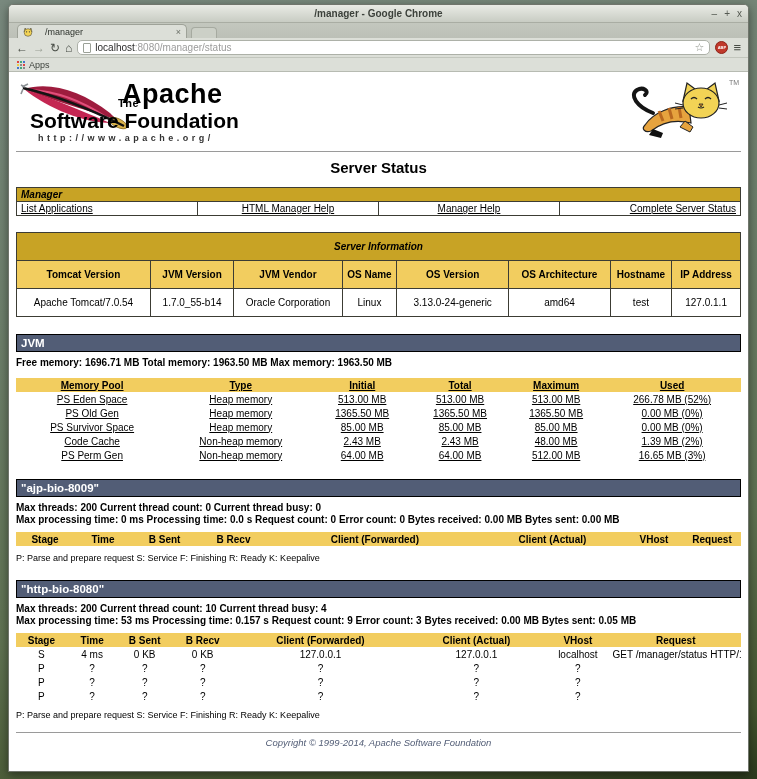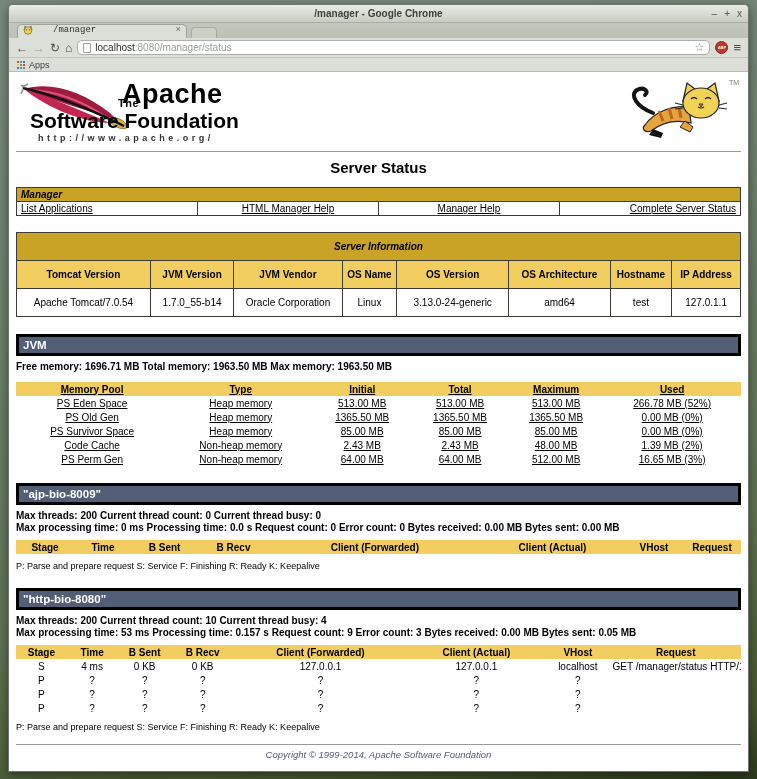--- a/index.html
+++ b/index.html
@@ -27,21 +27,21 @@
   .win-controls { position: absolute; right: 6px; top: 0; height: 100%; display: flex; align-items: center; gap: 7px; }
   .win-controls span { font-size: 10px; color: #555a52; cursor: default; line-height: 10px; }
 
   .tabstrip {
     height: 15px; flex: 0 0 15px; background: linear-gradient(180deg,#c3c7be,#bcc0b7);
     display: flex; align-items: flex-end; padding-left: 8px; position: relative;
   }
   .tab {
     width: 170px; height: 14px; background: #dcdfd8;
     border: 1px solid #9ea298; border-bottom: none; border-radius: 5px 5px 0 0;
-    display: flex; gap: 20px; padding: 0 5px; font-size: 9px; color: #2e332d; font-family: Liberation Mono, monospace;
+    display: flex; align-items: center; gap: 12px; padding: 0 5px; font-size: 9px; color: #2e332d;
   }
   .tab .tab-label { flex: 1; overflow: hidden; white-space: nowrap; }
   .tab .tab-close { color: #6b7067; font-size: 9px; }
   .tab-stub {
     width: 26px; height: 11px; margin-left: 4px;
     background: #ccd0c7; border: 1px solid #a6aaa0; border-bottom: none; border-radius: 4px 4px 0 0;
   }
   .favicon { width: 10px; height: 10px; flex: 0 0 10px; }
 
   .toolbar {
@@ -101,21 +101,21 @@
     background: #f2cd5f; font-weight: bold; font-size: 10px; text-align: center; padding: 1px 2px;
   }
   .srv-table td, .srv-table th { font-size: 10px; text-align: center; height: 14px; padding: 8px 2px;
     overflow: hidden; white-space: nowrap; }
   .srv-table .c1{width:18.5%}.srv-table .c2{width:11.5%}.srv-table .c3{width:15%}
   .srv-table .c4{width:7.5%}.srv-table .c5{width:15.5%}.srv-table .c6{width:14%}
   .srv-table .c7{width:8.5%}.srv-table .c8{width:9.5%}
 
   .slate-bar {
     background: #525d76; color: #fff; font-weight: bold; font-size: 11.5px;
-    padding: 2px 4px; border: 3px solid #000000; margin-top: 17px;
+    padding: 2px 4px; border: 1px solid #000000; margin-top: 17px;
   }
   .small-line { font-size: 10px; margin: 5px 0 4px 0; line-height: 12px; font-weight: bold; }
   .legend { font-size: 9px; margin: 7px 0 0 0; }
 
   .plain th, .plain td { font-size: 10px; text-align: center; height: 14px; padding: 0 2px;
     overflow: hidden; white-space: nowrap; }
   .plain th { background: #f2cd5f; }
   .mem-table { margin-top: 9px; text-decoration: underline; }
   .mem-table th:nth-child(1),.mem-table td:nth-child(1){width:21%}
   .mem-table th:nth-child(2),.mem-table td:nth-child(2){width:20%}

